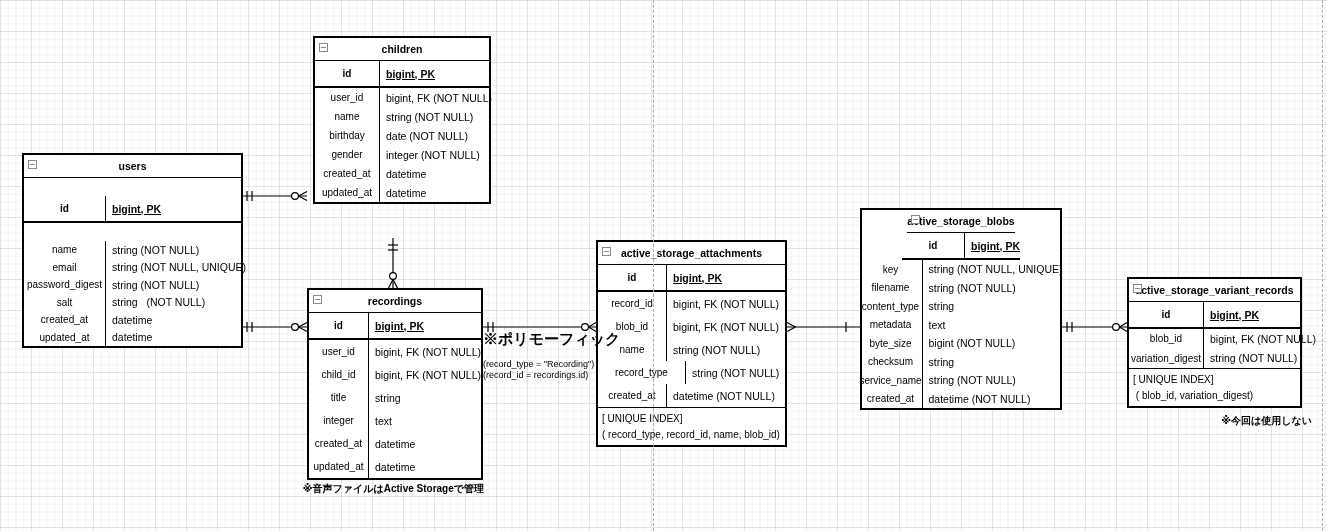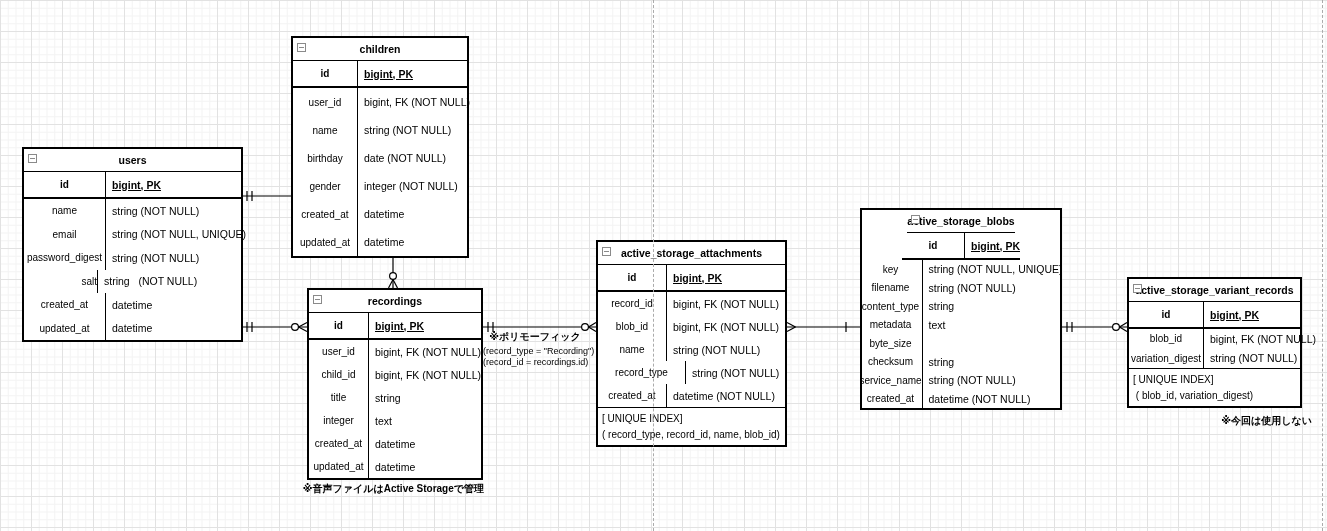--- a/index.html
+++ b/index.html
@@ -28,21 +28,21 @@
   .t-body{flex:1 1 auto;display:flex;flex-direction:column;}
   .t-body .t-row{flex:1 1 0;}
   .c1{display:flex;align-items:center;justify-content:center;border-right:1px solid #000;
       box-sizing:border-box;font-size:10px;flex:0 0 auto;overflow:hidden;}
   .c2{flex:1 1 auto;display:flex;align-items:center;padding-left:6px;font-size:10.5px;
       white-space:pre;overflow:visible;}
   .pk-type{text-decoration:underline;}
   .t-footer{flex:0 0 auto;border-top:1px solid #000;padding:3px 4px 2px 4px;}
   .t-footer div{font-size:10px;white-space:pre;line-height:16px;}
   .anno{position:absolute;left:483px;top:330px;z-index:20;width:104px;text-align:center;}
-  .anno-title{font-weight:bold;font-size:10px;white-space:nowrap;margin-bottom:2px;}
+  .anno-title{font-weight:bold;font-size:15px;white-space:nowrap;margin-bottom:10px;font-family:Liberation Mono, monospace;}
   .anno-line{font-size:9px;white-space:nowrap;text-align:left;margin-top:1px;}
   .note{position:absolute;z-index:20;font-weight:bold;font-size:10px;white-space:nowrap;}
   .note-recordings{right:843px;top:482px;}
   .note-variant{right:15px;top:414px;}
   .page-break{position:absolute;top:0;bottom:0;width:0;border-left:1.5px dashed #ababab;
               z-index:30;pointer-events:none;}
 </style>
 </head>
 <body>
 
@@ -89,21 +89,21 @@
       <g stroke="#000" stroke-width="1.2" fill="none">
         <path d="M1062 327 H1127"></path>
         <path d="M1067 322 V332"></path>
         <path d="M1072 322 V332"></path>
         <circle cx="1116" cy="327" r="3.4" fill="#fff"></circle>
         <path d="M1119.5 327 L1127 322.5"></path>
         <path d="M1119.5 327 L1127 331.5"></path>
       </g>
     </svg>
   <div id="tables">
-      <div class="table" style="left: 22px; top: 147px; width: 221px; height: 195px;">
+      <div class="table" style="left: 22px; top: 153px; width: 221px; height: 195px; gap: 18px;">
         <div class="t-title">
           <span class="collapse"></span>
           <span>users</span>
         </div>
         <div class="t-row pk">
           <div class="c1" style="width: 82px;">
             <span>id</span>
           </div>
           <div class="c2"><span class="pk-type">bigint, PK</span></div>
         </div>
@@ -120,40 +120,40 @@
             </div>
             <div class="c2"><span>string (NOT NULL, UNIQUE)</span></div>
           </div>
           <div class="t-row">
             <div class="c1" style="width: 82px;">
               <span>password_digest</span>
             </div>
             <div class="c2"><span>string (NOT NULL)</span></div>
           </div>
           <div class="t-row">
-            <div class="c1" style="width: 74px; justify-content: flex-end;">
+            <div class="c1" style="width: 82px;">
               <span>salt</span>
             </div>
             <div class="c2"><span>string   (NOT NULL)</span></div>
           </div>
           <div class="t-row">
             <div class="c1" style="width: 82px;">
               <span>created_at</span>
             </div>
             <div class="c2"><span>datetime</span></div>
           </div>
           <div class="t-row">
             <div class="c1" style="width: 82px;">
               <span>updated_at</span>
             </div>
             <div class="c2"><span>datetime</span></div>
           </div>
         </div>
       </div>
-      <div class="table" style="left: 291px; top: 36px; width: 178px; height: 222px;">
+      <div class="table" style="left: 313px; top: 36px; width: 178px; height: 168px;">
         <div class="t-title">
           <span class="collapse"></span>
           <span>children</span>
         </div>
         <div class="t-row pk">
           <div class="c1" style="width: 65px;">
             <span>id</span>
           </div>
           <div class="c2"><span class="pk-type">bigint, PK</span></div>
         </div>
@@ -327,20 +327,21 @@
           <div class="t-row">
             <div class="c1" style="width: 63px;">
               <span>metadata</span>
             </div>
             <div class="c2"><span>text</span></div>
           </div>
           <div class="t-row">
             <div class="c1" style="width: 63px;">
               <span>byte_size</span>
             </div>
+            <div class="c2"><span>bigint (NOT NULL)</span></div>
           </div>
           <div class="t-row">
             <div class="c1" style="width: 63px;">
               <span>checksum</span>
             </div>
             <div class="c2"><span>string</span></div>
           </div>
           <div class="t-row">
             <div class="c1" style="width: 63px;">
               <span>service_name</span>

